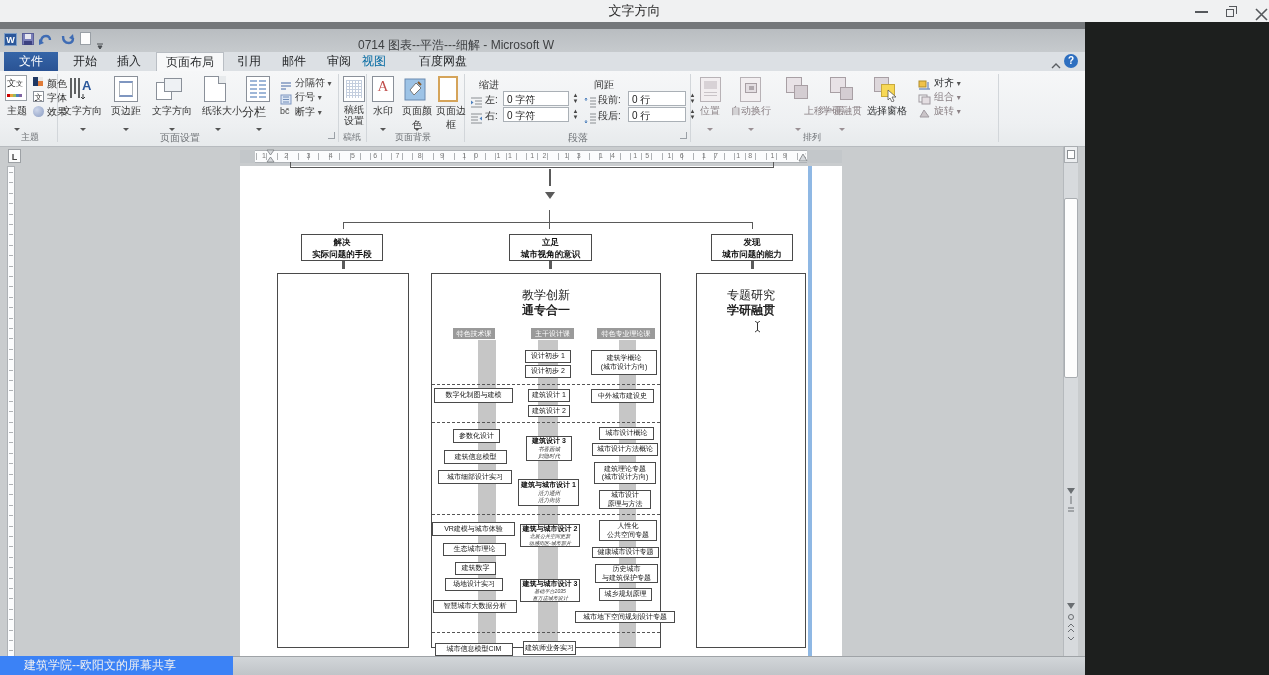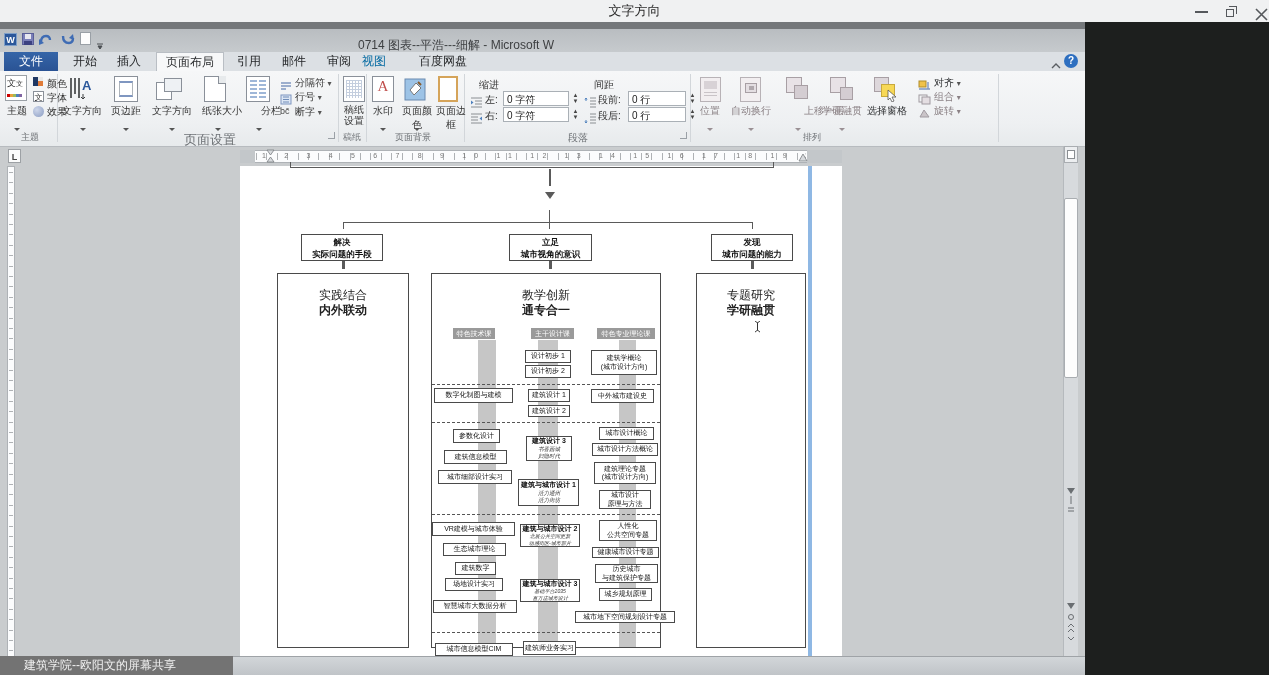--- a/index.html
+++ b/index.html
@@ -67,21 +67,21 @@
   <div class="abs" style="left:106px;top:30px;width:46px;height:19px;font-size:12px;color:#232527;text-align:center;line-height:19px;">插入</div>
   <div class="abs" style="left:226px;top:30px;width:46px;height:19px;font-size:12px;color:#232527;text-align:center;line-height:19px;">引用</div>
   <div class="abs" style="left:271px;top:30px;width:46px;height:19px;font-size:12px;color:#232527;text-align:center;line-height:19px;">邮件</div>
   <div class="abs" style="left:316px;top:30px;width:46px;height:19px;font-size:12px;color:#232527;text-align:center;line-height:19px;">审阅</div>
   <div class="abs" style="left:362px;top:30px;width:46px;height:19px;font-size:12px;color:#0369a1;text-align:left;line-height:19px;">视图</div>
   <div class="abs" style="left:408px;top:30px;width:70px;height:19px;font-size:12px;color:#232527;text-align:center;line-height:19px;">百度网盘</div>
 
   <div class="abs" style="left:0;top:49px;width:1085px;height:76px;background:linear-gradient(#f6f7f8,#eef0f2 70%,#e7eaec);border-bottom:1px solid #b7bbbf;"></div>
 
   <div class="abs" style="left:10px;top:109px;width:40px;font-size:9px;color:#6e7276;text-align:center;">主题</div>
-  <div class="abs" style="left:160px;top:109px;width:76px;font-size:13px;color:#6e7276;text-align:right;">页面设置</div>
+  <div class="abs" style="left:160px;top:109px;width:76px;font-size:10px;color:#6e7276;text-align:left;">页面设置</div>
   <div class="abs" style="left:334px;top:109px;width:36px;font-size:9px;color:#6e7276;text-align:center;">稿纸</div>
   <div class="abs" style="left:375px;top:109px;width:76px;font-size:9px;color:#6e7276;text-align:center;">页面背景</div>
   <div class="abs" style="left:540px;top:109px;width:76px;font-size:10px;color:#6e7276;text-align:center;">段落</div>
   <div class="abs" style="left:782px;top:109px;width:60px;font-size:9px;color:#6e7276;text-align:center;">排列</div>
 
   <div class="abs" style="left:57px;top:52px;width:1px;height:68px;background:#d2d6da;"></div>
   <div class="abs" style="left:338px;top:52px;width:1px;height:68px;background:#d2d6da;"></div>
   <div class="abs" style="left:366px;top:52px;width:1px;height:68px;background:#d2d6da;"></div>
   <div class="abs" style="left:464px;top:52px;width:1px;height:68px;background:#d2d6da;"></div>
   <div class="abs" style="left:690px;top:52px;width:1px;height:68px;background:#d2d6da;"></div>
@@ -147,21 +147,21 @@
   <div class="abs" style="left:214px;top:96px;width:8px;height:5px;"><svg width="8" height="5">
         <path d="M1 1 L4 4 L7 1 Z" fill="#555"></path>
       </svg></div>
 
   <div class="abs" style="left:246px;top:54px;width:24px;height:26px;background:#fff;border:1px solid #8a9099;">
       <div style="display:flex;gap:2px;margin:3px 3px;">
         <div style="width:7px;height:19px;background:repeating-linear-gradient(#9fb7d8 0 2px,#fff 2px 4px);"></div>
         <div style="width:7px;height:19px;background:repeating-linear-gradient(#9fb7d8 0 2px,#fff 2px 4px);"></div>
       </div>
     </div>
-  <div class="abs" style="left:254px;top:82px;width:34px;font-size:10px;color:#333;text-align:center;">分栏</div>
+  <div class="abs" style="left:242px;top:82px;width:34px;font-size:12px;color:#333;text-align:left;">分栏</div>
   <div class="abs" style="left:255px;top:96px;width:8px;height:5px;"><svg width="8" height="5">
         <path d="M1 1 L4 4 L7 1 Z" fill="#555"></path>
       </svg></div>
 
   <div class="abs" style="left:280px;top:55px;width:12px;height:10px;"><svg width="12" height="10">
         <path d="M1 2 H11 M1 5 H11 M1 8 H6" stroke="#7f96c0" stroke-width="1.6"></path>
       </svg></div>
   <div class="abs" style="left:295px;top:54px;width:50px;font-size:10px;color:#333;font-family:Liberation Serif, serif;">分隔符 <span style="font-size:8px;color:#555;">▾</span></div>
   <div class="abs" style="left:280px;top:69px;width:12px;height:11px;"><svg width="12" height="11">
         <rect x="1" y="1" width="10" height="9" fill="#dce6f4" stroke="#7f96c0"></rect>
@@ -365,21 +365,20 @@
     <div class="abs" style="left:507px;top:101px;width:11px;height:8px;"><svg width="11" height="8">
           <path d="M0 0 L11 0 L5.5 8 Z" fill="#5a5a5a"></path>
         </svg></div>
 
     <div class="abs" style="left:37px;top:107px;width:132px;height:375px;background:#fff;border:1px solid #4a4a4a;"></div>
 
     <div class="abs" style="left:191px;top:107px;width:230px;height:375px;background:#fff;border:1px solid #4a4a4a;"></div>
 
     <div class="abs" style="left:456px;top:107px;width:110px;height:375px;background:#fff;border:1px solid #4a4a4a;"></div>
 
-    <div class="abs" style="left:37px;top:122px;width:132px;text-align:center;font-size:12px;color:#222;line-height:15px;">实践结合<br><b>内外联动</b></div>
 
     <div class="abs" style="left:191px;top:122px;width:230px;text-align:center;font-size:12px;color:#222;line-height:15px;">教学创新<br><b>通专合一</b></div>
 
     <div class="abs" style="left:456px;top:122px;width:110px;text-align:center;font-size:12px;color:#222;line-height:15px;">专题研究<br><b>学研融贯</b></div>
 
     <div class="abs" style="left:513px;top:153px;width:10px;height:12px;"><svg width="10" height="12">
           <path d="M2 0 Q4 1 4.5 2 Q5 1 7 0 M4.5 2 V9 M2 11 Q4 10 4.5 9 Q5 10 7 11" fill="none" stroke="#333" stroke-width="1"></path>
         </svg></div>
 
     <div class="abs" style="left:213px;top:162px;width:42px;height:11px;background:#9a9a9a;color:#fff;font-size:7px;text-align:center;line-height:11px;">特色技术课</div>
@@ -494,17 +493,17 @@
   <div class="abs" style="left:1066px;top:575px;width:10px;height:45px;"><svg width="10" height="45">
         <path d="M1 6 L9 6 L5 12 Z" fill="#6a6e72"></path>
         <circle cx="5" cy="20" r="2.5" fill="none" stroke="#6a6e72"></circle>
         <path d="M2 30 L5 27 L8 30 M2 35 L5 32 L8 35" fill="none" stroke="#6a6e72"></path>
         <path d="M2 40 L5 43 L8 40 M2 45 L5 48 L8 45" fill="none" stroke="#6a6e72"></path>
       </svg></div>
 </div>
 
 <div class="abs" style="left:0;top:656px;width:1085px;height:19px;background:linear-gradient(#d2d6d9,#c0c4c8);border-top:1px solid #9fa3a7;"></div>
 
-<div class="abs" style="left:0;top:656px;width:233px;height:19px;background:#737373;color:#f0f0f0;font-size:12px;line-height:19px;">
+<div class="abs" style="left:0;top:656px;width:233px;height:19px;background:#3b82f6;color:#f0f0f0;font-size:12px;line-height:19px;">
 <span style="margin-left:24px;">建筑学院--欧阳文的屏幕共享</span>
 </div>
 
 <div class="abs" id="sidebar" style="left:1085px;top:22px;width:184px;height:653px;background:#1d1f1e;"></div>
 
 </body></html>

